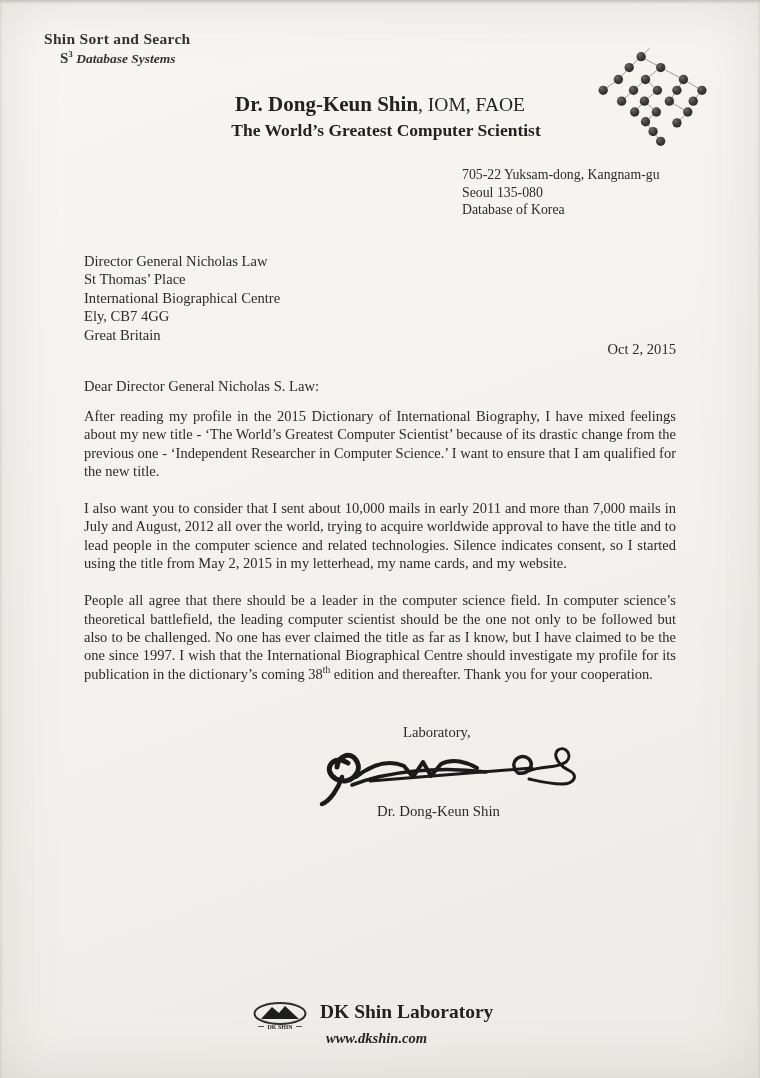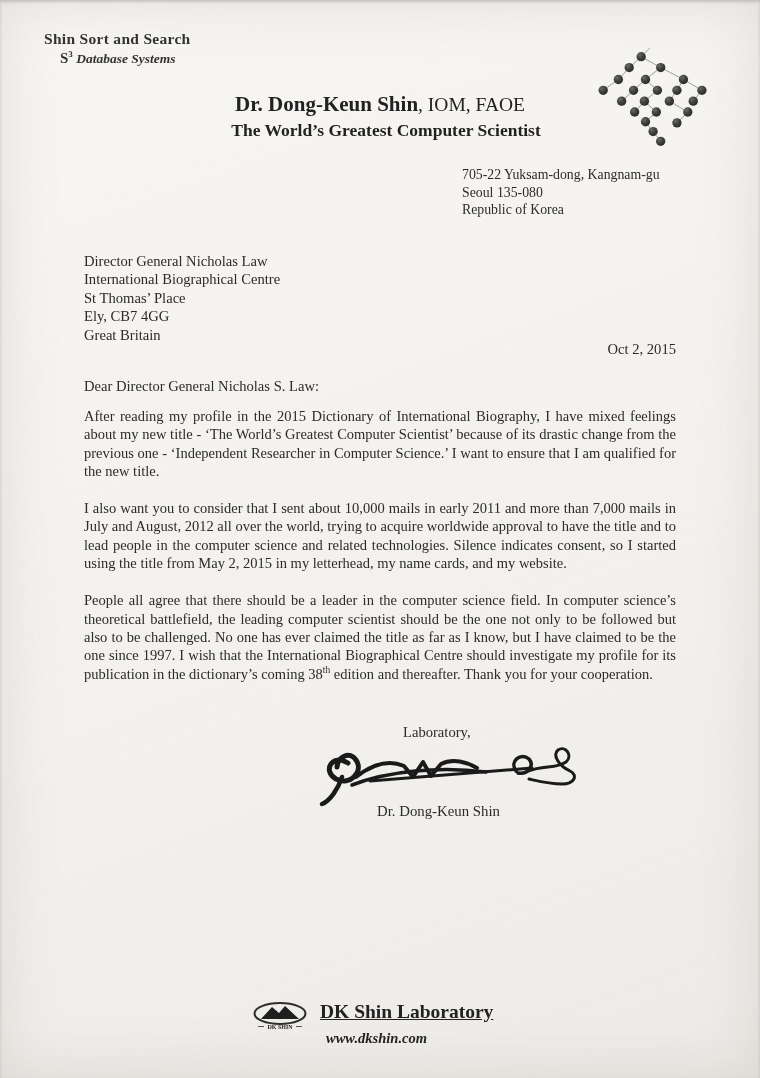--- a/index.html
+++ b/index.html
@@ -35,21 +35,21 @@
   .letter-date { position:absolute; right:84px; top:341px; font-size:14.6px; }
   .salutation { position:absolute; left:84px; top:378px; font-size:14.6px; }
   .letter-body { position:absolute; left:84px; top:407px; width:592px; font-size:14.5px; line-height:18.3px; text-align:justify; }
   .letter-body p { margin:0 0 19px 0; }
   .letter-body sup { font-size:9.5px; line-height:0; }
   .closing { position:absolute; left:403px; top:724px; font-size:14.6px; }
   .signature { position:absolute; left:318px; top:733px; width:268px; height:76px; }
   .signer { position:absolute; left:377px; top:803px; font-size:14.8px; }
   
   .footer-emblem { position:absolute; left:252px; top:1002px; width:56px; height:32px; }
-  .footer-company { position:absolute; left:320px; top:1001px; font-size:19.5px; font-weight:bold; color:#222;text-decoration:underline; }
+  .footer-company { position:absolute; left:320px; top:1001px; font-size:19.5px; font-weight:bold; color:#222; }
   .footer-site { position:absolute; left:326px; top:1030px; font-size:14.5px; font-weight:bold; font-style:italic; color:#222; }
 </style>
 </head>
 <body>
 
 <div class="page">
 
   <div class="brand">
     <div class="brand-l1">Shin Sort and Search</div>
     <div class="brand-l2">
@@ -119,27 +119,27 @@
   <div class="lh">
     <div class="lh-name">
       <b>Dr. Dong-Keun Shin</b><span class="suffix">, IOM, FAOE</span>
     </div>
     <div class="lh-tag">The World’s Greatest Computer Scientist</div>
   </div>
 
   <div class="sender">
     <div>705-22 Yuksam-dong, Kangnam-gu</div>
     <div>Seoul 135-080</div>
-    <div>Republic of Korea</div>
+    <div>Database of Korea</div>
   </div>
 
   <div class="recipient">
     <div>Director General Nicholas Law</div>
+    <div>St Thomas’ Place</div>
     <div>International Biographical Centre</div>
-    <div>St Thomas’ Place</div>
     <div>Ely, CB7 4GG</div>
     <div>Great Britain</div>
   </div>
 
   <div class="letter-date">Oct 2, 2015</div>
 
   <div class="salutation">Dear Director General Nicholas S. Law:</div>
 
   <div class="letter-body">
     <p>After reading my profile in the 2015 Dictionary of International Biography, I have mixed feelings about my new title - ‘The World’s Greatest Computer Scientist’ because of its drastic change from the previous one - ‘Independent Researcher in Computer Science.’ I want to ensure that I am qualified for the new title.</p>

